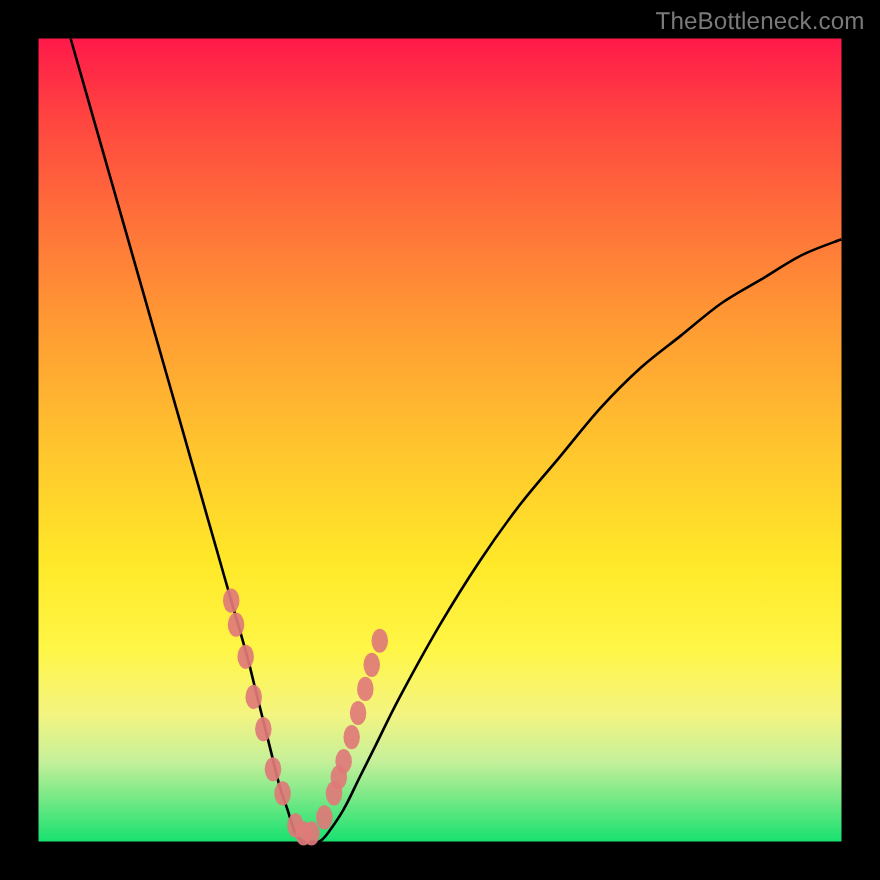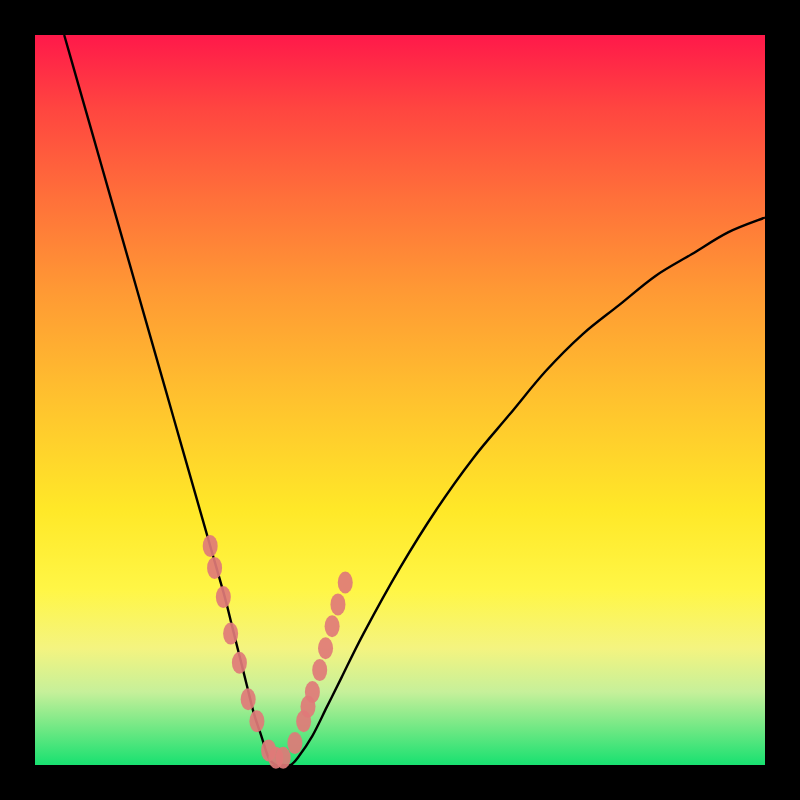--- a/index.html
+++ b/index.html
@@ -55,20 +55,21 @@
     top: 0;
     width: 730px;
     height: 730px;
     overflow: visible;
   }
 </style>
 </head>
 <body>
 
 <div class="frame">
+  <div class="watermark">TheBottleneck.com</div>
   <div class="plot-area">
     <svg class="curve" viewBox="0 0 730 730">
       <path id="main-curve" fill="none" stroke="#000" stroke-width="2.4" d="M 29.20 0.00 C 31.63 8.52, 38.93 34.07, 43.80 51.10 C 48.67 68.13, 53.53 85.17, 58.40 102.20 C 63.27 119.23, 68.13 136.27, 73.00 153.30 C 77.87 170.33, 82.73 187.37, 87.60 204.40 C 92.47 221.43, 97.33 238.47, 102.20 255.50 C 107.07 272.53, 111.93 289.57, 116.80 306.60 C 121.67 323.63, 126.53 340.67, 131.40 357.70 C 136.27 374.73, 141.13 391.77, 146.00 408.80 C 150.87 425.83, 155.73 442.87, 160.60 459.90 C 165.47 476.93, 170.33 493.97, 175.20 511.00 C 180.07 528.03, 186.15 548.72, 189.80 562.10 C 193.45 575.48, 194.67 581.57, 197.10 591.30 C 199.53 601.03, 201.97 610.77, 204.40 620.50 C 206.83 630.23, 209.27 639.97, 211.70 649.70 C 214.13 659.43, 216.57 670.38, 219.00 678.90 C 221.43 687.42, 223.87 693.50, 226.30 700.80 C 228.73 708.10, 231.17 717.83, 233.60 722.70 C 236.03 727.57, 238.47 728.78, 240.90 730.00 C 243.33 731.22, 245.77 730.00, 248.20 730.00 C 250.63 730.00, 253.07 731.22, 255.50 730.00 C 257.93 728.78, 259.15 727.57, 262.80 722.70 C 266.45 717.83, 272.53 709.32, 277.40 700.80 C 282.27 692.28, 287.13 681.33, 292.00 671.60 C 296.87 661.87, 300.52 654.57, 306.60 642.40 C 312.68 630.23, 318.77 616.85, 328.50 598.60 C 338.23 580.35, 352.83 553.58, 365.00 532.90 C 377.17 512.22, 389.33 492.75, 401.50 474.50 C 413.67 456.25, 425.83 439.22, 438.00 423.40 C 450.17 407.58, 462.33 394.20, 474.50 379.60 C 486.67 365.00, 498.83 349.18, 511.00 335.80 C 523.17 322.42, 535.33 310.25, 547.50 299.30 C 559.67 288.35, 571.83 279.83, 584.00 270.10 C 596.17 260.37, 608.33 249.42, 620.50 240.90 C 632.67 232.38, 644.83 226.30, 657.00 219.00 C 669.17 211.70, 681.33 203.18, 693.50 197.10 C 705.67 191.02, 723.92 184.93, 730.00 182.50"></path>
       <g id="dots">
           <ellipse cx="175.20" cy="511.00" rx="7.5" ry="11" fill="#e07a78" fill-opacity="0.92"></ellipse>
           <ellipse cx="179.58" cy="532.90" rx="7.5" ry="11" fill="#e07a78" fill-opacity="0.92"></ellipse>
           <ellipse cx="188.34" cy="562.10" rx="7.5" ry="11" fill="#e07a78" fill-opacity="0.92"></ellipse>
           <ellipse cx="195.64" cy="598.60" rx="7.5" ry="11" fill="#e07a78" fill-opacity="0.92"></ellipse>
           <ellipse cx="204.40" cy="627.80" rx="7.5" ry="11" fill="#e07a78" fill-opacity="0.92"></ellipse>
           <ellipse cx="213.16" cy="664.30" rx="7.5" ry="11" fill="#e07a78" fill-opacity="0.92"></ellipse>

